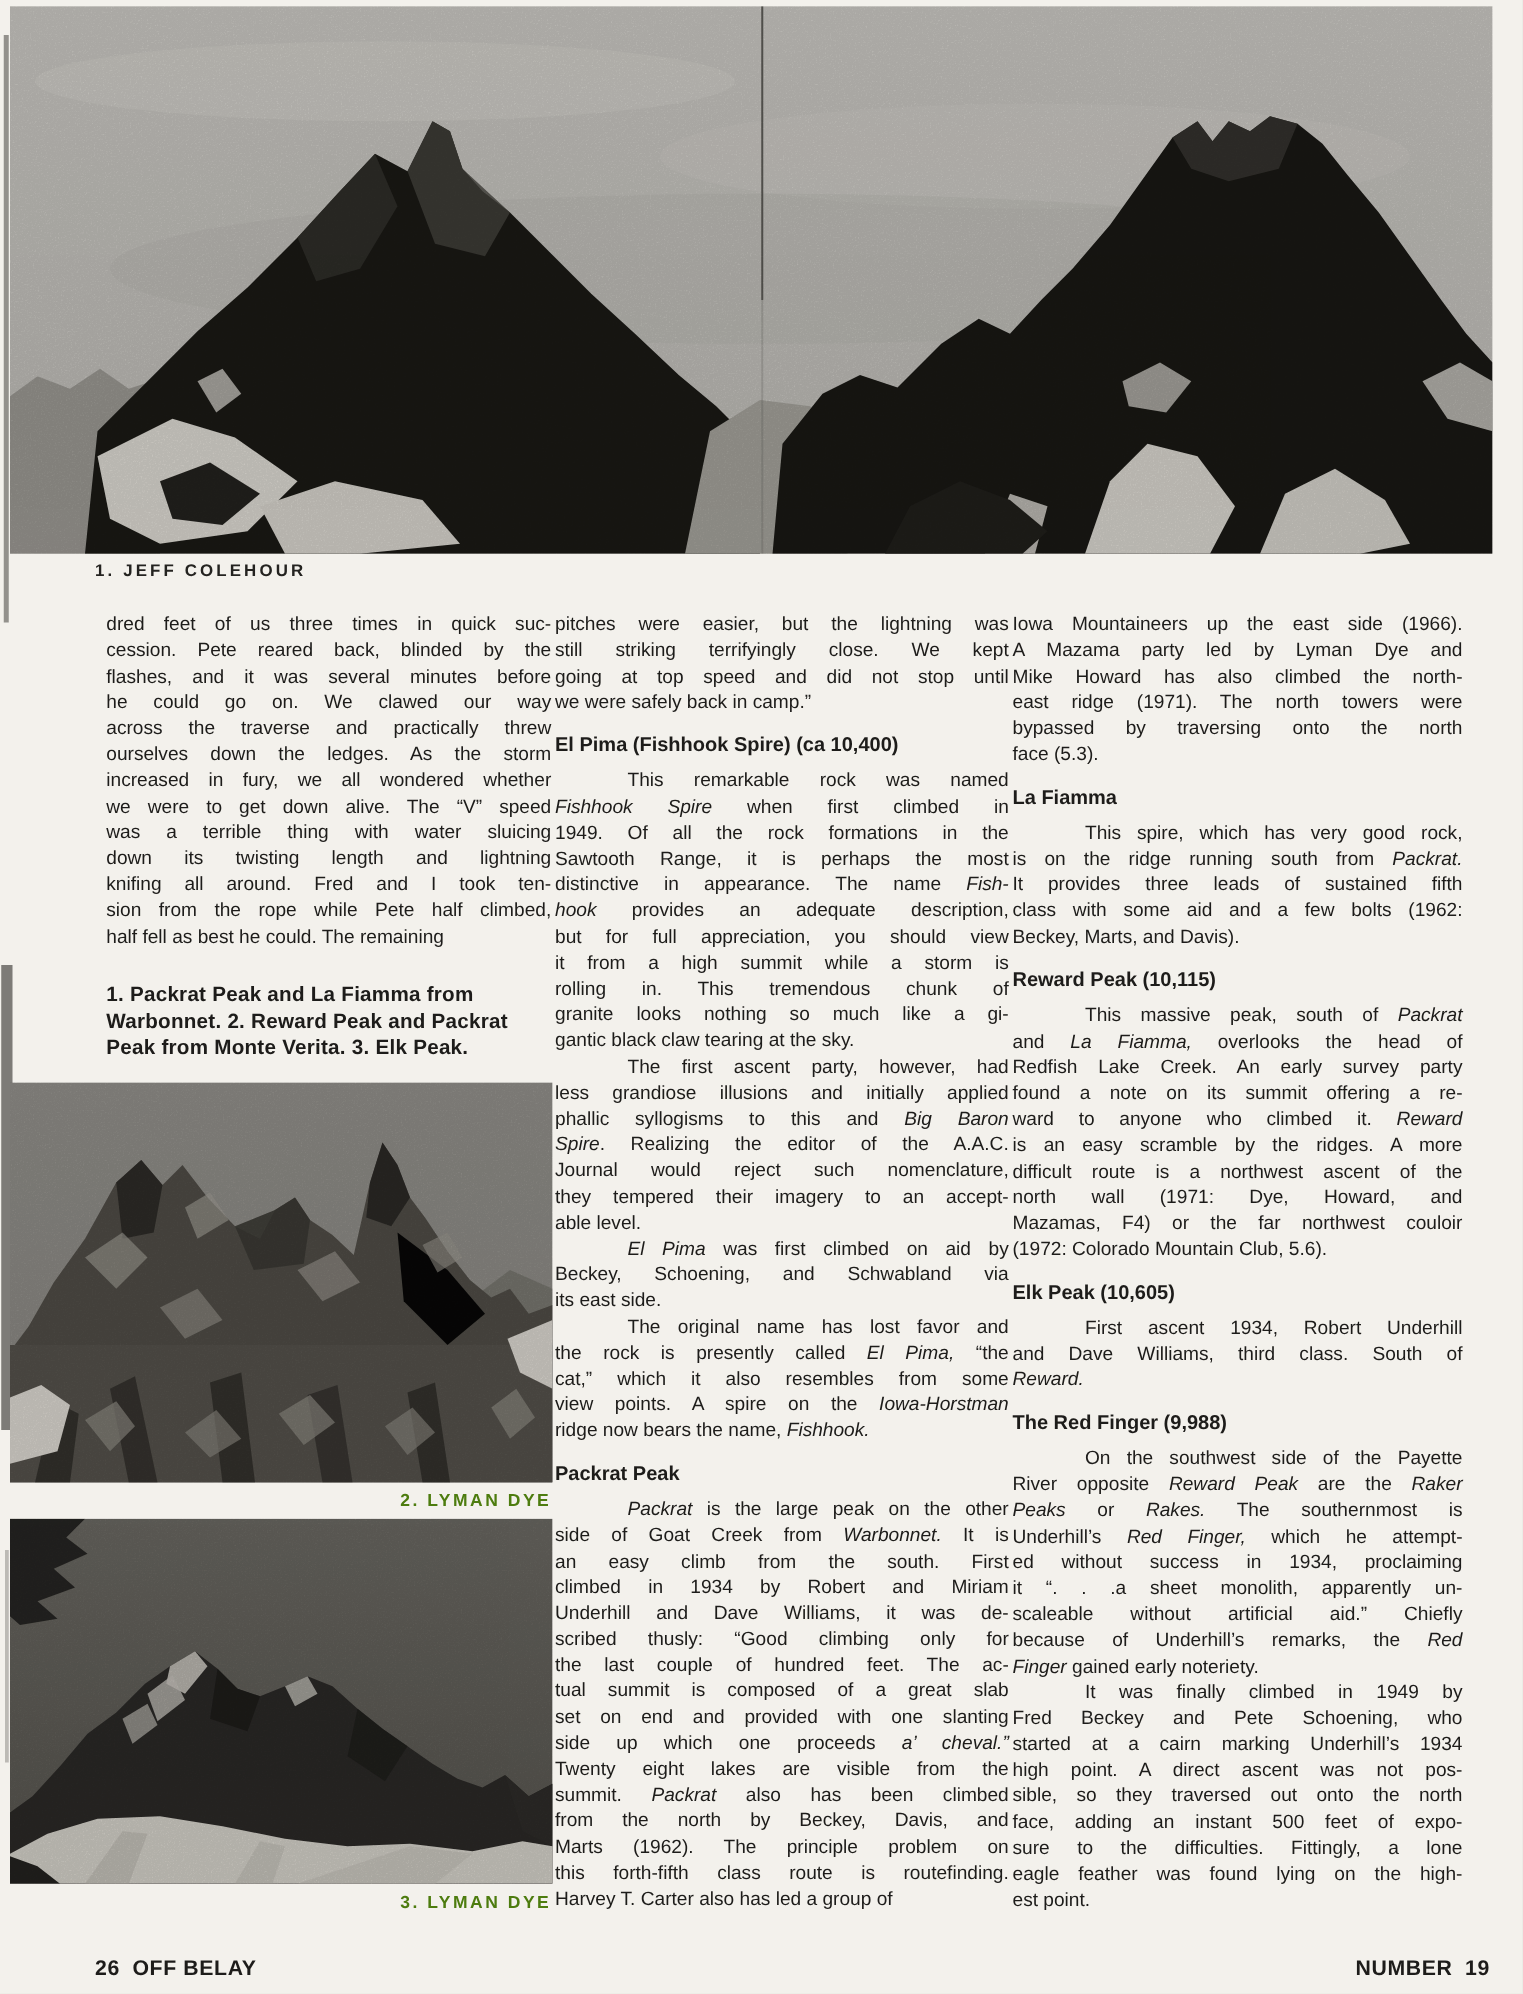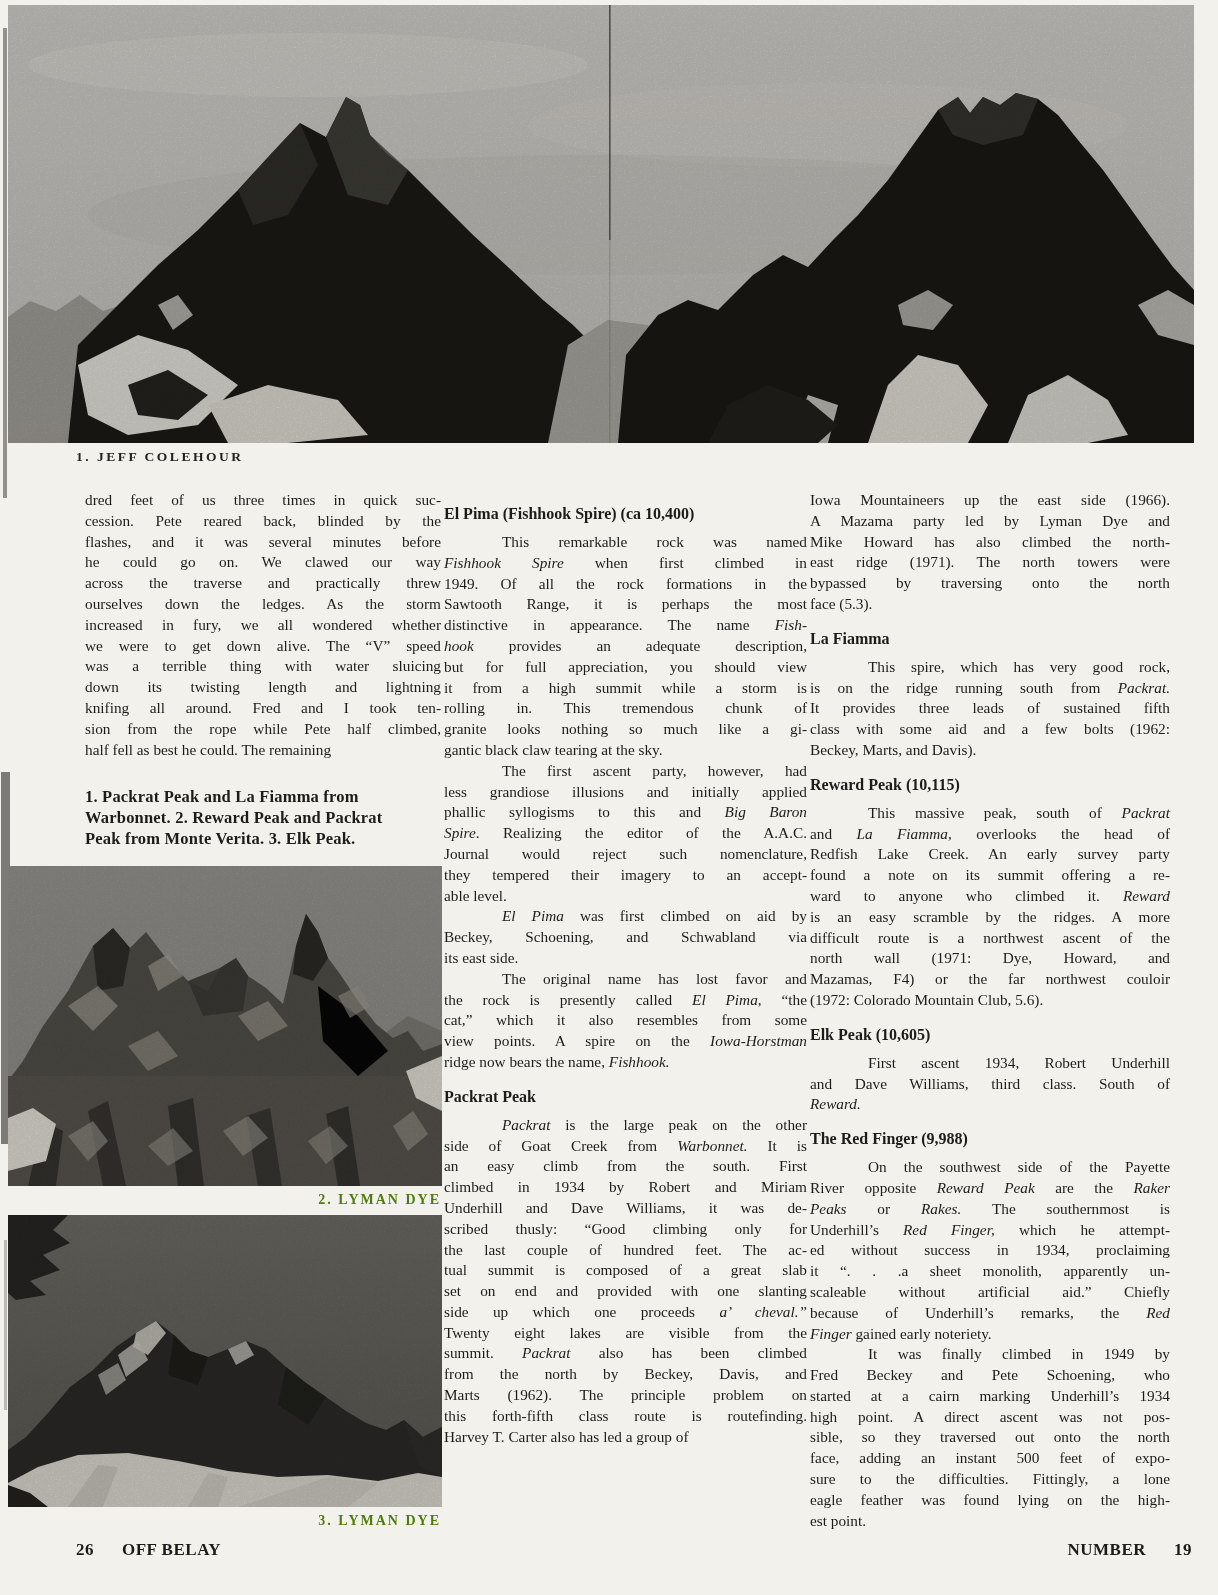--- a/index.html
+++ b/index.html
@@ -1,19 +1,19 @@
 <!DOCTYPE html>
 <html><head>
 <meta charset="utf-8">
 <style>
   html,body{margin:0;padding:0;background:#e8e6e1;}
   .page{
     position:relative; width:1218px; height:1595px;
     background:#f3f1ec; overflow:hidden;
-    font-family:Liberation Serif, serif; color:#1d1c1a;
+    font-family:Liberation Sans, sans-serif; color:#1d1c1a;
   }
   
   .edge-a{position:absolute;left:3px;top:28px;width:4px;height:470px;background:#44423e;opacity:.55;}
   .edge-b{position:absolute;left:1px;top:772px;width:9px;height:372px;background:#2e2d2a;opacity:.6;}
   .edge-c{position:absolute;left:4px;top:1240px;width:3px;height:170px;background:#55534f;opacity:.35;}
 
   figure{margin:0;padding:0;}
   .photo1{position:absolute;left:8px;top:5px;width:1186px;height:438px;}
   .photo1 svg,.photo2 svg,.photo3 svg{display:block;width:100%;height:100%;}
   .credit-top{
@@ -43,21 +43,21 @@
   .pcap{
     margin-top:4px;text-align:right;
     font-weight:bold;font-size:14px;letter-spacing:2px;color:#4d7c0f;
   }
 
   .footer{
     position:absolute;left:76px;right:26px;top:1540px;
     display:flex;justify-content:space-between;
     font-weight:bold;font-size:17px;letter-spacing:.5px;color:#1d1c1a;
   }
-  .footer .grp{display:flex;gap:28px;}
+  .footer .grp{display:flex;gap:10px;margin-top:25px;}
   em{font-style:italic;}
 </style>
 </head>
 <body>
 
 <div class="page">
 
   <div class="edge-a"></div>
   <div class="edge-b"></div>
   <div class="edge-c"></div>
@@ -198,20 +198,26 @@
           <polygon points="230,292 320,262 370,268 340,292" fill="#c3c0b8" opacity=".6"></polygon>
           <polygon points="0,292 0,270 22,278 40,292" fill="#23221f"></polygon>
           <polygon points="396,205 415,222 434,212 434,262 410,250" fill="#2e2c29"></polygon>
           <rect width="434" height="292" filter="url(#grain3)" opacity=".16"></rect>
         </svg>
       </figure>
       <div class="pcap">3. LYMAN DYE</div>
     </div>
 
     <div class="col2">
+        <div class="para">
+          <div class="ln">pitches were easier, but the lightning was</div>
+          <div class="ln">still striking terrifyingly close.  We kept</div>
+          <div class="ln">going at top speed and did not stop until</div>
+          <div class="ln last">we were safely back in camp.”</div>
+        </div>
         <div class="heading">El Pima (Fishhook Spire) (ca 10,400)</div>
         <div class="para">
           <div class="ln ind">This remarkable rock was named</div>
           <div class="ln"><em>Fishhook Spire</em> when first climbed in</div>
           <div class="ln">1949.  Of all the rock formations in the</div>
           <div class="ln">Sawtooth Range, it is perhaps the most</div>
           <div class="ln">distinctive in appearance.  The name <em>Fish-</em></div>
           <div class="ln"><em>hook</em> provides an adequate description,</div>
           <div class="ln">but for full appreciation, you should view</div>
           <div class="ln">it from a high summit while a storm is</div>

